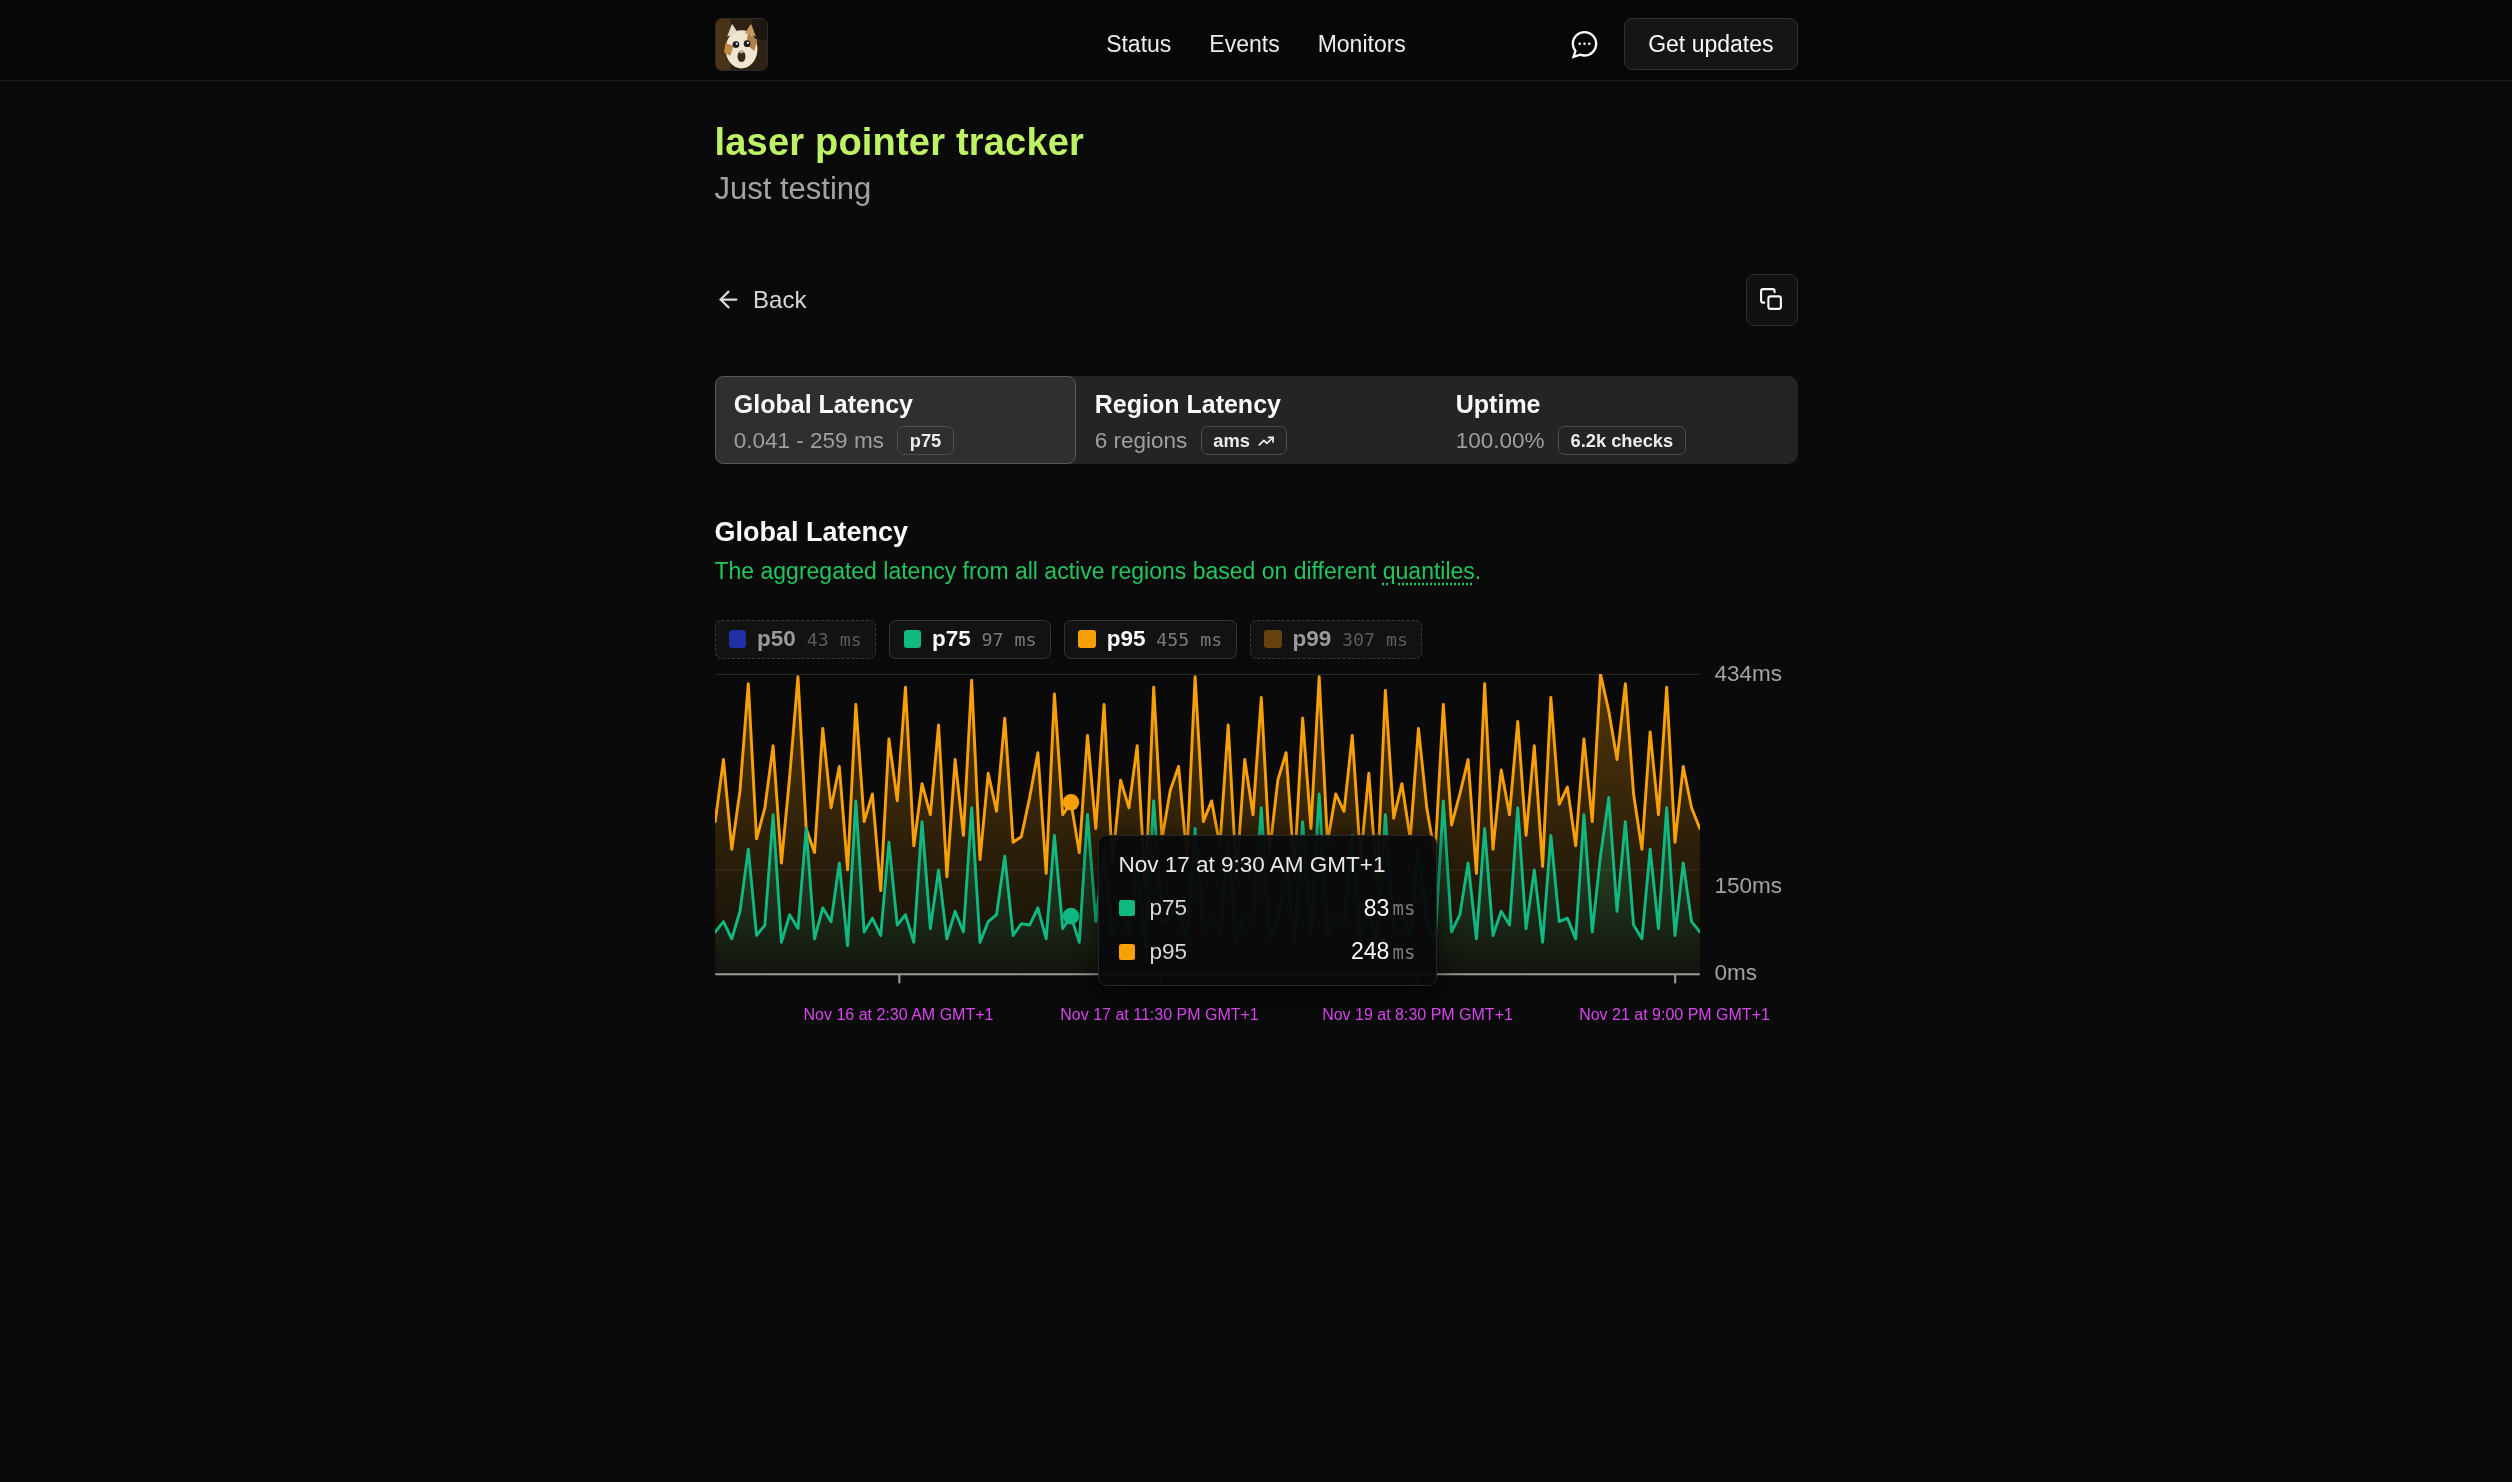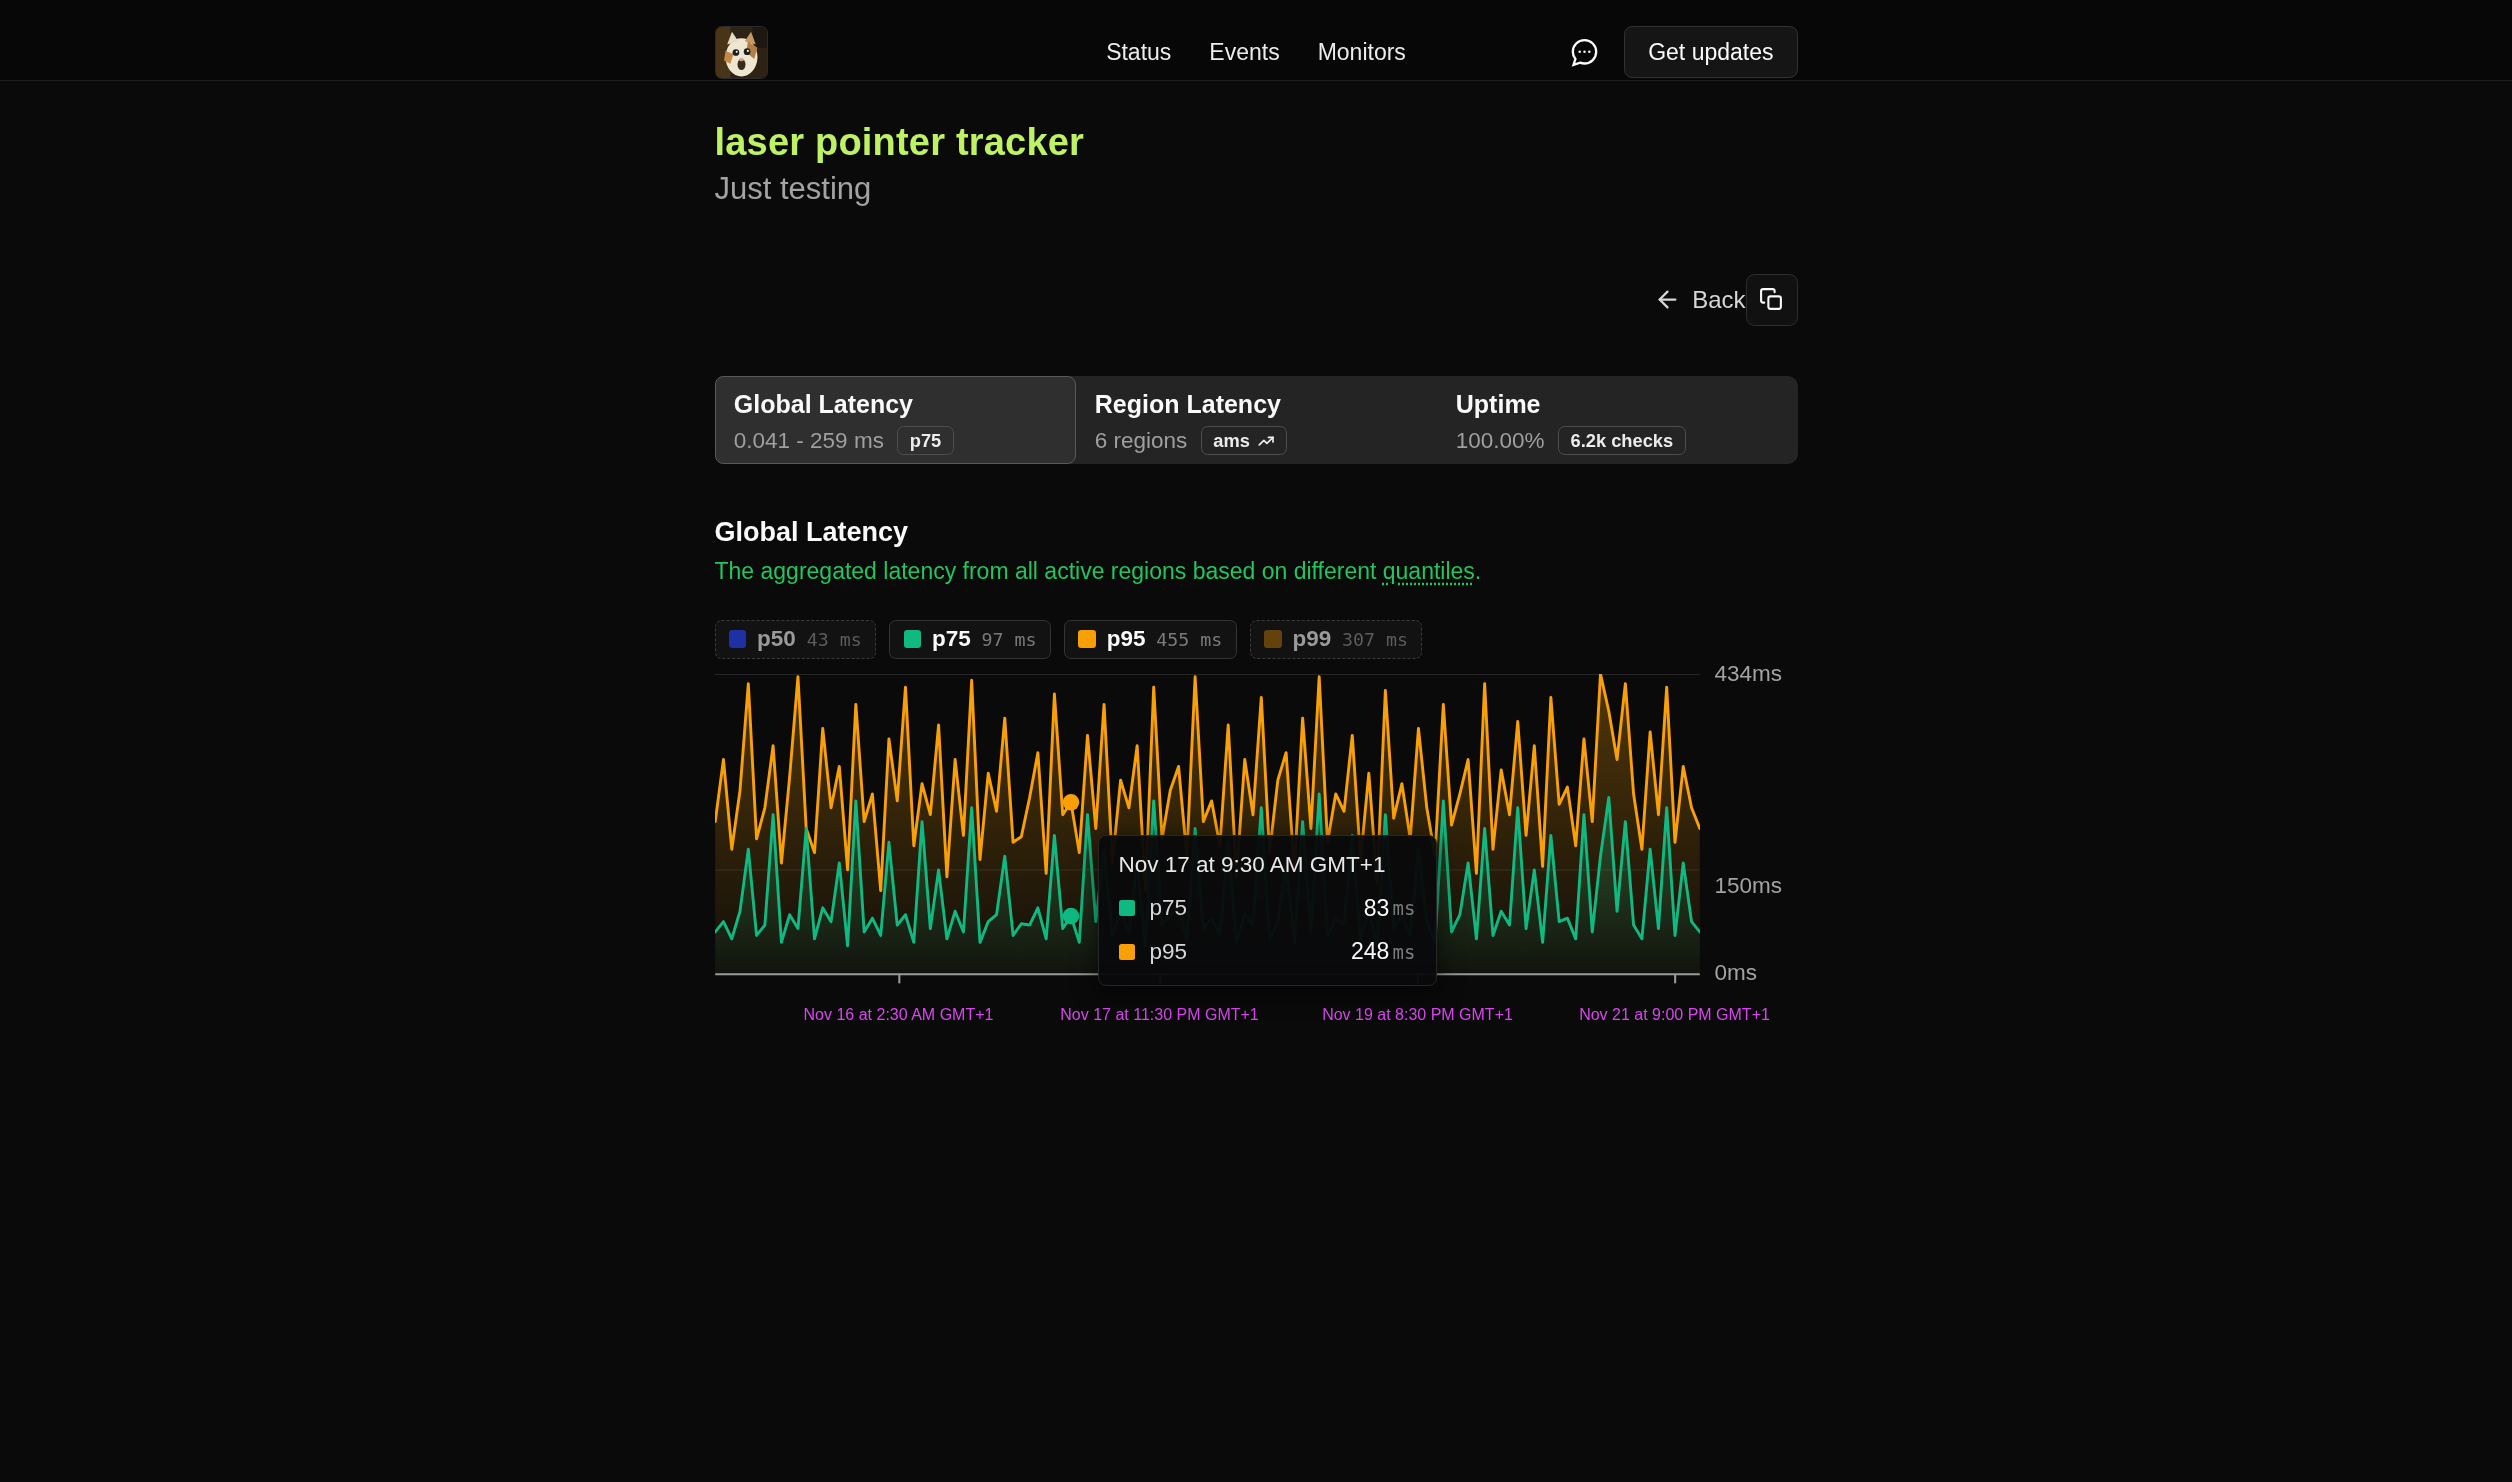--- a/index.html
+++ b/index.html
@@ -7,40 +7,40 @@
   body {
     width:2512px; height:1483px; overflow:hidden;
     font-family:"Liberation Sans", sans-serif;
     color:#fafafa;
     -webkit-font-smoothing:antialiased;
   }
   .page { width:2512px; height:1483px; display:flex; flex-direction:column; background:#0a0a0a; }
 
   
   .nav { height:81px; border-bottom:1.7px solid #1e1e1e; background:#070707; flex:none; }
-  .nav-inner { width:1083px; height:100%; margin:12px auto; display:flex; align-items:center; position:relative; }
+  .nav-inner { width:1083px; height:100%; margin:4px auto; display:flex; align-items:center; position:relative; }
   .logo { width:53px; height:53px; border-radius:6.7px; overflow:hidden; border:1.7px solid #2b2b2b; flex:none; cursor:pointer; }
   .logo svg { display:block; width:100%; height:100%; }
   .nav-links { position:absolute; left:50%; transform:translateX(-50%); display:flex; gap:38px; }
   .nav-links a { color:#ececec; font-size:23px; font-weight:500; text-decoration:none; cursor:pointer; white-space:nowrap; }
   .nav-right { margin-left:auto; display:flex; align-items:center; gap:23px;justify-content:flex-end; }
   .chat-btn { background:none; border:none; cursor:pointer; display:flex; align-items:center; }
   .btn-updates {
     height:52px; padding:0 23px; background:#151515; color:#fafafa;
     border:1.7px solid #323232; border-radius:8.3px; font-size:23px; font-weight:500;
     font-family:"Liberation Sans", sans-serif; cursor:pointer;
   }
 
   
   main { flex:1; }
   .col { width:1083px; margin:0 auto; }
   h1 { margin-top:40px; font-size:38px; font-weight:700; letter-spacing:0.2px; color:#bef264; }
   .subtitle { margin-top:6.7px; font-size:31px; color:#a3a3a3; }
 
-  .toolbar { margin-top:67px; display:flex; align-items:center; justify-content:flex-end; height:52px; }
+  .toolbar { margin-top:67px; display:flex; align-items:center; justify-content:space-between; height:52px; }
   .back { display:flex; align-items:center; gap:11.6px; color:#d6d6d6; font-size:24px; text-decoration:none; cursor:pointer; }
   .icon-btn {
     width:52px; height:52px; border:1.7px solid #2e2e2e; border-radius:8.3px;
     background:#111111; display:flex; align-items:center; justify-content:center; cursor:pointer;
   }
 
   
   .tabs { margin-top:50px; height:88px; background:#242424; border-radius:10px; display:flex; }
   .tab { flex:1; border:1.7px solid transparent; border-radius:8.3px; background:transparent; text-align:left;
          padding:13.3px 18.3px; cursor:pointer; font-family:"Liberation Sans", sans-serif; }

